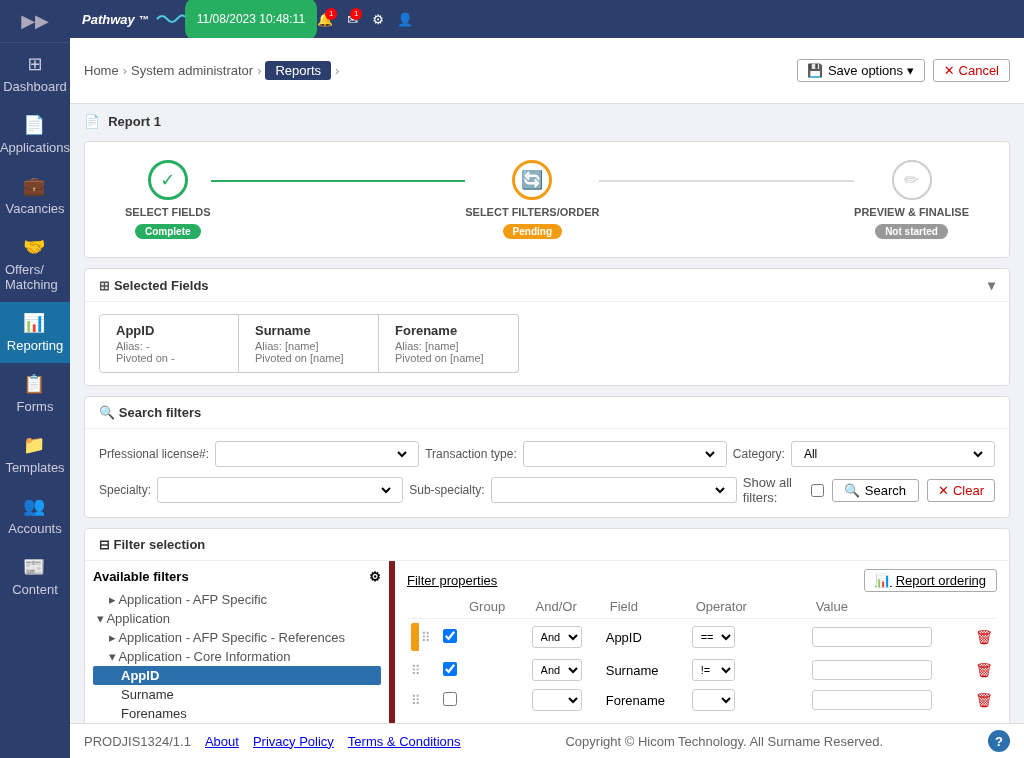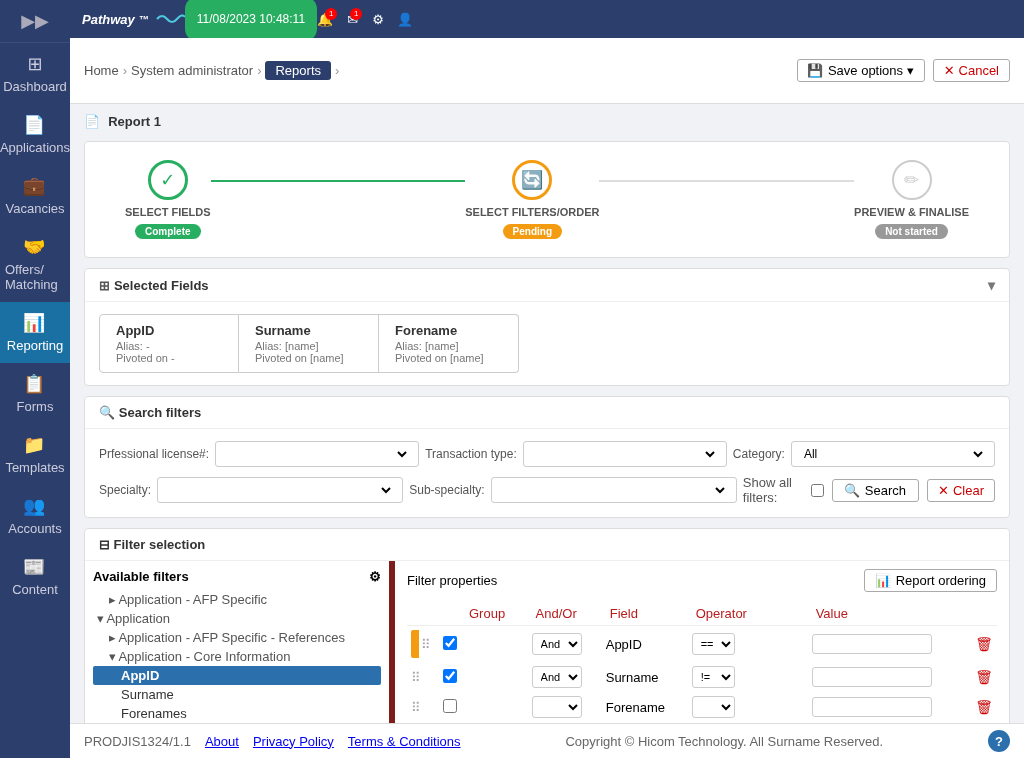--- a/index.html
+++ b/index.html
@@ -76,26 +76,26 @@
     
     .filter-selection-body { display: flex; gap: 0; }
     .filter-tree-header { display: flex; justify-content: space-between; align-items: center; margin-bottom: 6px; font-weight: bold; font-size: 12px; }
     .tree-item { padding: 2px 4px; cursor: pointer; color: #333; }
     .tree-item.highlighted { background: #2c6fad; color: white; font-weight: bold; border-radius: 2px; }
     .tree-item.indent1 { padding-left: 16px; }
     .tree-item.indent2 { padding-left: 28px; }
     .tree-folder { color: #555; }
 
     .filter-props { flex: 1; padding: 8px 12px; overflow-x: auto; }
-    .filter-props-header { display: flex; justify-content: space-between; align-items: center; margin-bottom: 10px; }
+    .filter-props-header { display: flex; justify-content: space-between; align-items: center; margin-bottom: 3px; text-decoration: underline; }
     .btn-report-order { background: white; border: 1px solid #aaa; padding: 3px 10px; border-radius: 3px; cursor: pointer; font-size: 12px; display: flex; align-items: center; gap: 4px; }
 
     
     .filter-table { width: 100%; border-collapse: collapse; font-size: 12px; }
-    .filter-table th { text-align: left; padding: 4px 8px; color: #b91c1c; font-weight: normal; border-bottom: 1px solid #eee; }
+    .filter-table th { text-align: left; padding: 4px 8px; color: #737373; font-weight: normal; border-bottom: 1px solid #eee; }
     .filter-table td { padding: 4px 4px; vertical-align: middle; }
     .filter-row-handle { color: #aaa; cursor: move; width: 14px; }
     .filter-check { width: 14px; height: 14px; }
     .filter-select { border: 1px solid #ccc; border-radius: 3px; padding: 3px 4px; font-size: 11px; background: white; }
     .filter-input-sm { border: 1px solid #ccc; border-radius: 3px; padding: 3px 6px; font-size: 11px; width: 120px; }
     .btn-delete { background: none; border: none; color: #c00; cursor: pointer; font-size: 14px; }
 
     
     .footer { background: white; border-top: 1px solid #ddd; padding: 6px 14px; display: flex; justify-content: space-between; align-items: center; font-size: 11px; color: #666; flex-shrink: 0; }
     .help-btn { background: #2c6fad; color: white; border-radius: 50%; width: 22px; height: 22px; display: flex; align-items: center; justify-content: center; font-weight: bold; font-size: 13px; cursor: pointer; }

